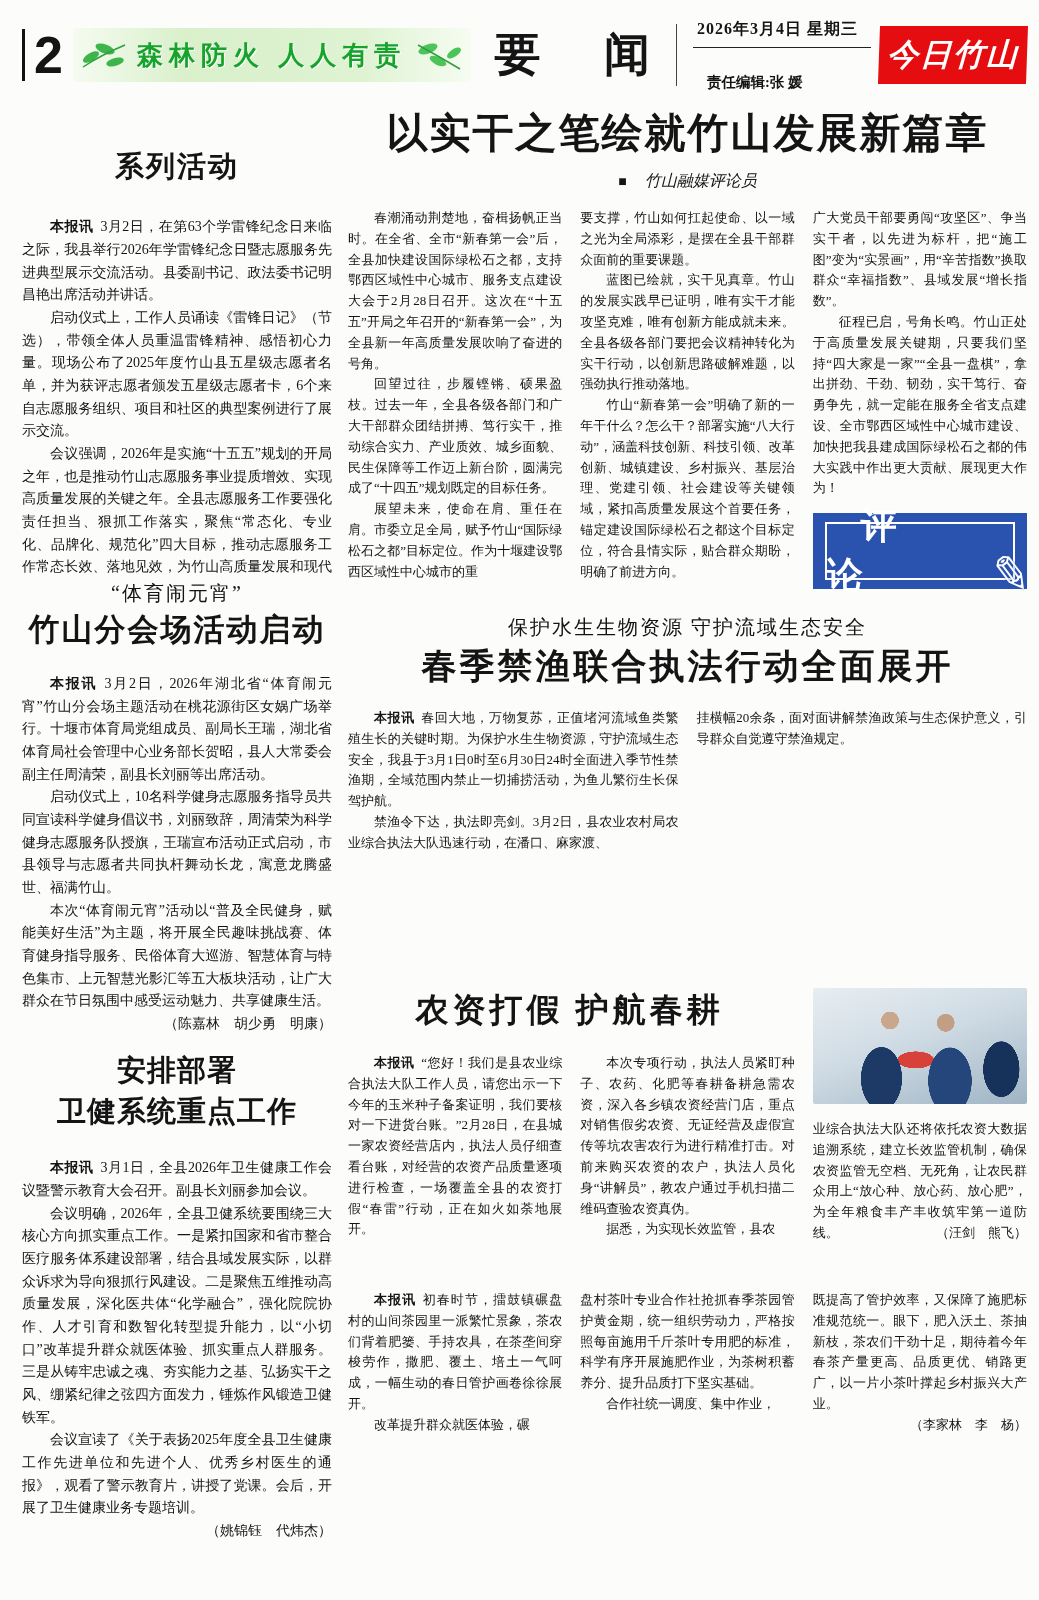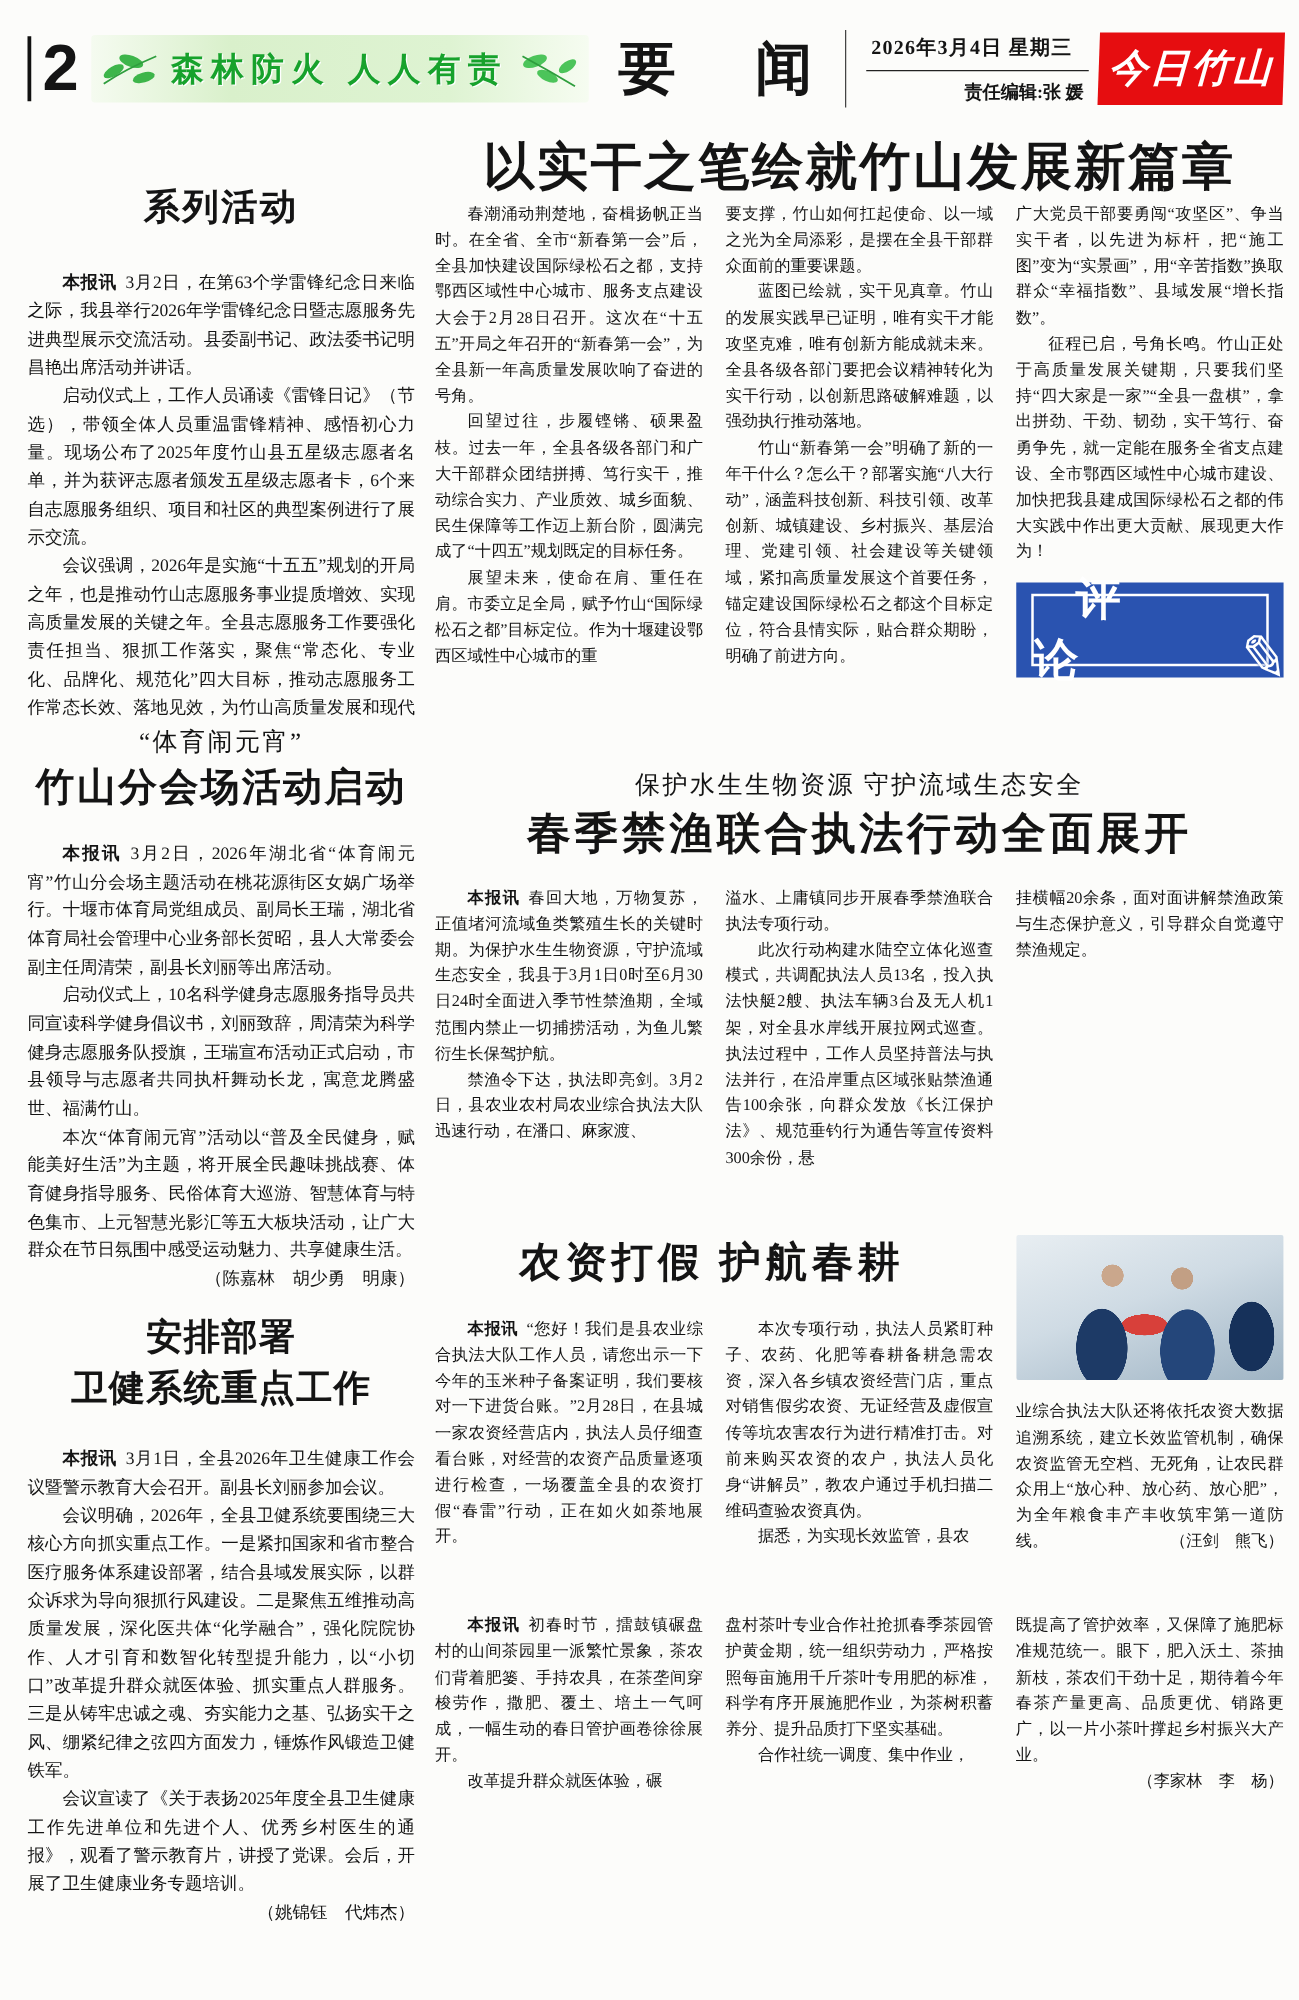--- a/index.html
+++ b/index.html
@@ -17,21 +17,21 @@
             display:flex; align-items:center; justify-content:center; gap:10px; }
   .banner-text { font-family:"Liberation Sans","DejaVu Sans",sans-serif; font-weight:bold;
                  font-size:26px; color:#17a22c; letter-spacing:6px; text-shadow:1px 1px 0 #fff; }
   .leaf-svg { display:block; }
   .section-title { font-size:46px; font-weight:bold; letter-spacing:26px; margin-left:24px;
                    white-space:nowrap; }
   .header-divider { width:1px; height:62px; background:#444; margin:0 16px 0 0; flex:none; }
   .dateblock { display:flex; flex-direction:column; justify-content:center; min-width:178px; }
   .dateline { font-size:16px; font-weight:bold; letter-spacing:1px; padding:0 4px 7px 4px; }
   .date-rule { border:none; border-top:1px solid #222; width:100%; }
-  .editorline { font-size:14.5px; font-weight:bold; padding:7px 4px 0 14px;text-align:right; }
+  .editorline { font-size:14.5px; font-weight:bold; padding:25px 4px 0 14px; }
   .masthead { width:148px; height:58px; margin-left:8px; flex:none; background:#e60d10;
               color:#fff; display:flex; align-items:center; justify-content:center;
               font-size:31px; font-weight:bold; font-style:italic; letter-spacing:2px;
               transform:skew(-2deg); }
 
   
   .content { display:flex; gap:16px; margin-top:4px; }
   .leftcol { width:310px; flex:none; }
   .maincol { width:679px; flex:none; }
   .article { overflow:hidden; }
@@ -173,20 +173,24 @@
             <p class="para ind">会议宣读了《关于表扬2025年度全县卫生健康工作先进单位和先进个人、优秀乡村医生的通报》，观看了警示教育片，讲授了党课。会后，开展了卫生健康业务专题培训。<span class="sig">（姚锦钰　代炜杰）</span></p>
           </div>
       </section>
 
     </div>
 
     <div class="maincol">
 
       <section class="article art-editorial">
         <h1 class="t-editorial h-sans">以实干之笔绘就竹山发展新篇章</h1>
+        <div class="byline">
+          <span class="sq">■</span>
+          <span>竹山融媒评论员</span>
+        </div>
         <div class="cols">
           <div class="col">
               <p class="para ind">春潮涌动荆楚地，奋楫扬帆正当时。在全省、全市“新春第一会”后，全县加快建设国际绿松石之都，支持鄂西区域性中心城市、服务支点建设大会于2月28日召开。这次在“十五五”开局之年召开的“新春第一会”，为全县新一年高质量发展吹响了奋进的号角。</p>
               <p class="para ind">回望过往，步履铿锵、硕果盈枝。过去一年，全县各级各部门和广大干部群众团结拼搏、笃行实干，推动综合实力、产业质效、城乡面貌、民生保障等工作迈上新台阶，圆满完成了“十四五”规划既定的目标任务。</p>
               <p class="para ind">展望未来，使命在肩、重任在肩。市委立足全局，赋予竹山“国际绿松石之都”目标定位。作为十堰建设鄂西区域性中心城市的重</p>
             </div>
           <div class="col">
               <p class="para">要支撑，竹山如何扛起使命、以一域之光为全局添彩，是摆在全县干部群众面前的重要课题。</p>
               <p class="para ind">蓝图已绘就，实干见真章。竹山的发展实践早已证明，唯有实干才能攻坚克难，唯有创新方能成就未来。全县各级各部门要把会议精神转化为实干行动，以创新思路破解难题，以强劲执行推动落地。</p>
               <p class="para ind">竹山“新春第一会”明确了新的一年干什么？怎么干？部署实施“八大行动”，涵盖科技创新、科技引领、改革创新、城镇建设、乡村振兴、基层治理、党建引领、社会建设等关键领域，紧扣高质量发展这个首要任务，锚定建设国际绿松石之都这个目标定位，符合县情实际，贴合群众期盼，明确了前进方向。</p>
@@ -208,24 +212,20 @@
 
       <section class="article art-fishing">
         <div class="kicker">保护水生生物资源  守护流域生态安全</div>
         <h1 class="t-fishing h-serif">春季禁渔联合执法行动全面展开</h1>
         <div class="cols">
           <div class="col">
               <p class="para ind"><b class="lead">本报讯</b>春回大地，万物复苏，正值堵河流域鱼类繁殖生长的关键时期。为保护水生生物资源，守护流域生态安全，我县于3月1日0时至6月30日24时全面进入季节性禁渔期，全域范围内禁止一切捕捞活动，为鱼儿繁衍生长保驾护航。</p>
               <p class="para ind">禁渔令下达，执法即亮剑。3月2日，县农业农村局农业综合执法大队迅速行动，在潘口、麻家渡、</p>
             </div>
           <div class="col">
-              <p class="para">溢水、上庸镇同步开展春季禁渔联合执法专项行动。</p>
-              <p class="para ind">此次行动构建水陆空立体化巡查模式，共调配执法人员13名，投入执法快艇2艘、执法车辆3台及无人机1架，对全县水岸线开展拉网式巡查。执法过程中，工作人员坚持普法与执法并行，在沿岸重点区域张贴禁渔通告100余张，向群众发放《长江保护法》、规范垂钓行为通告等宣传资料300余份，悬</p>
-            </div>
-          <div class="col">
               <p class="para">挂横幅20余条，面对面讲解禁渔政策与生态保护意义，引导群众自觉遵守禁渔规定。</p>
             </div>
         </div>
       </section>
 
       <section class="article art-agri">
         <div class="photo"></div>
         <div class="agri-head-wrap">
           <h1 class="t-agri h-serif">农资打假  护航春耕</h1>
         </div>

